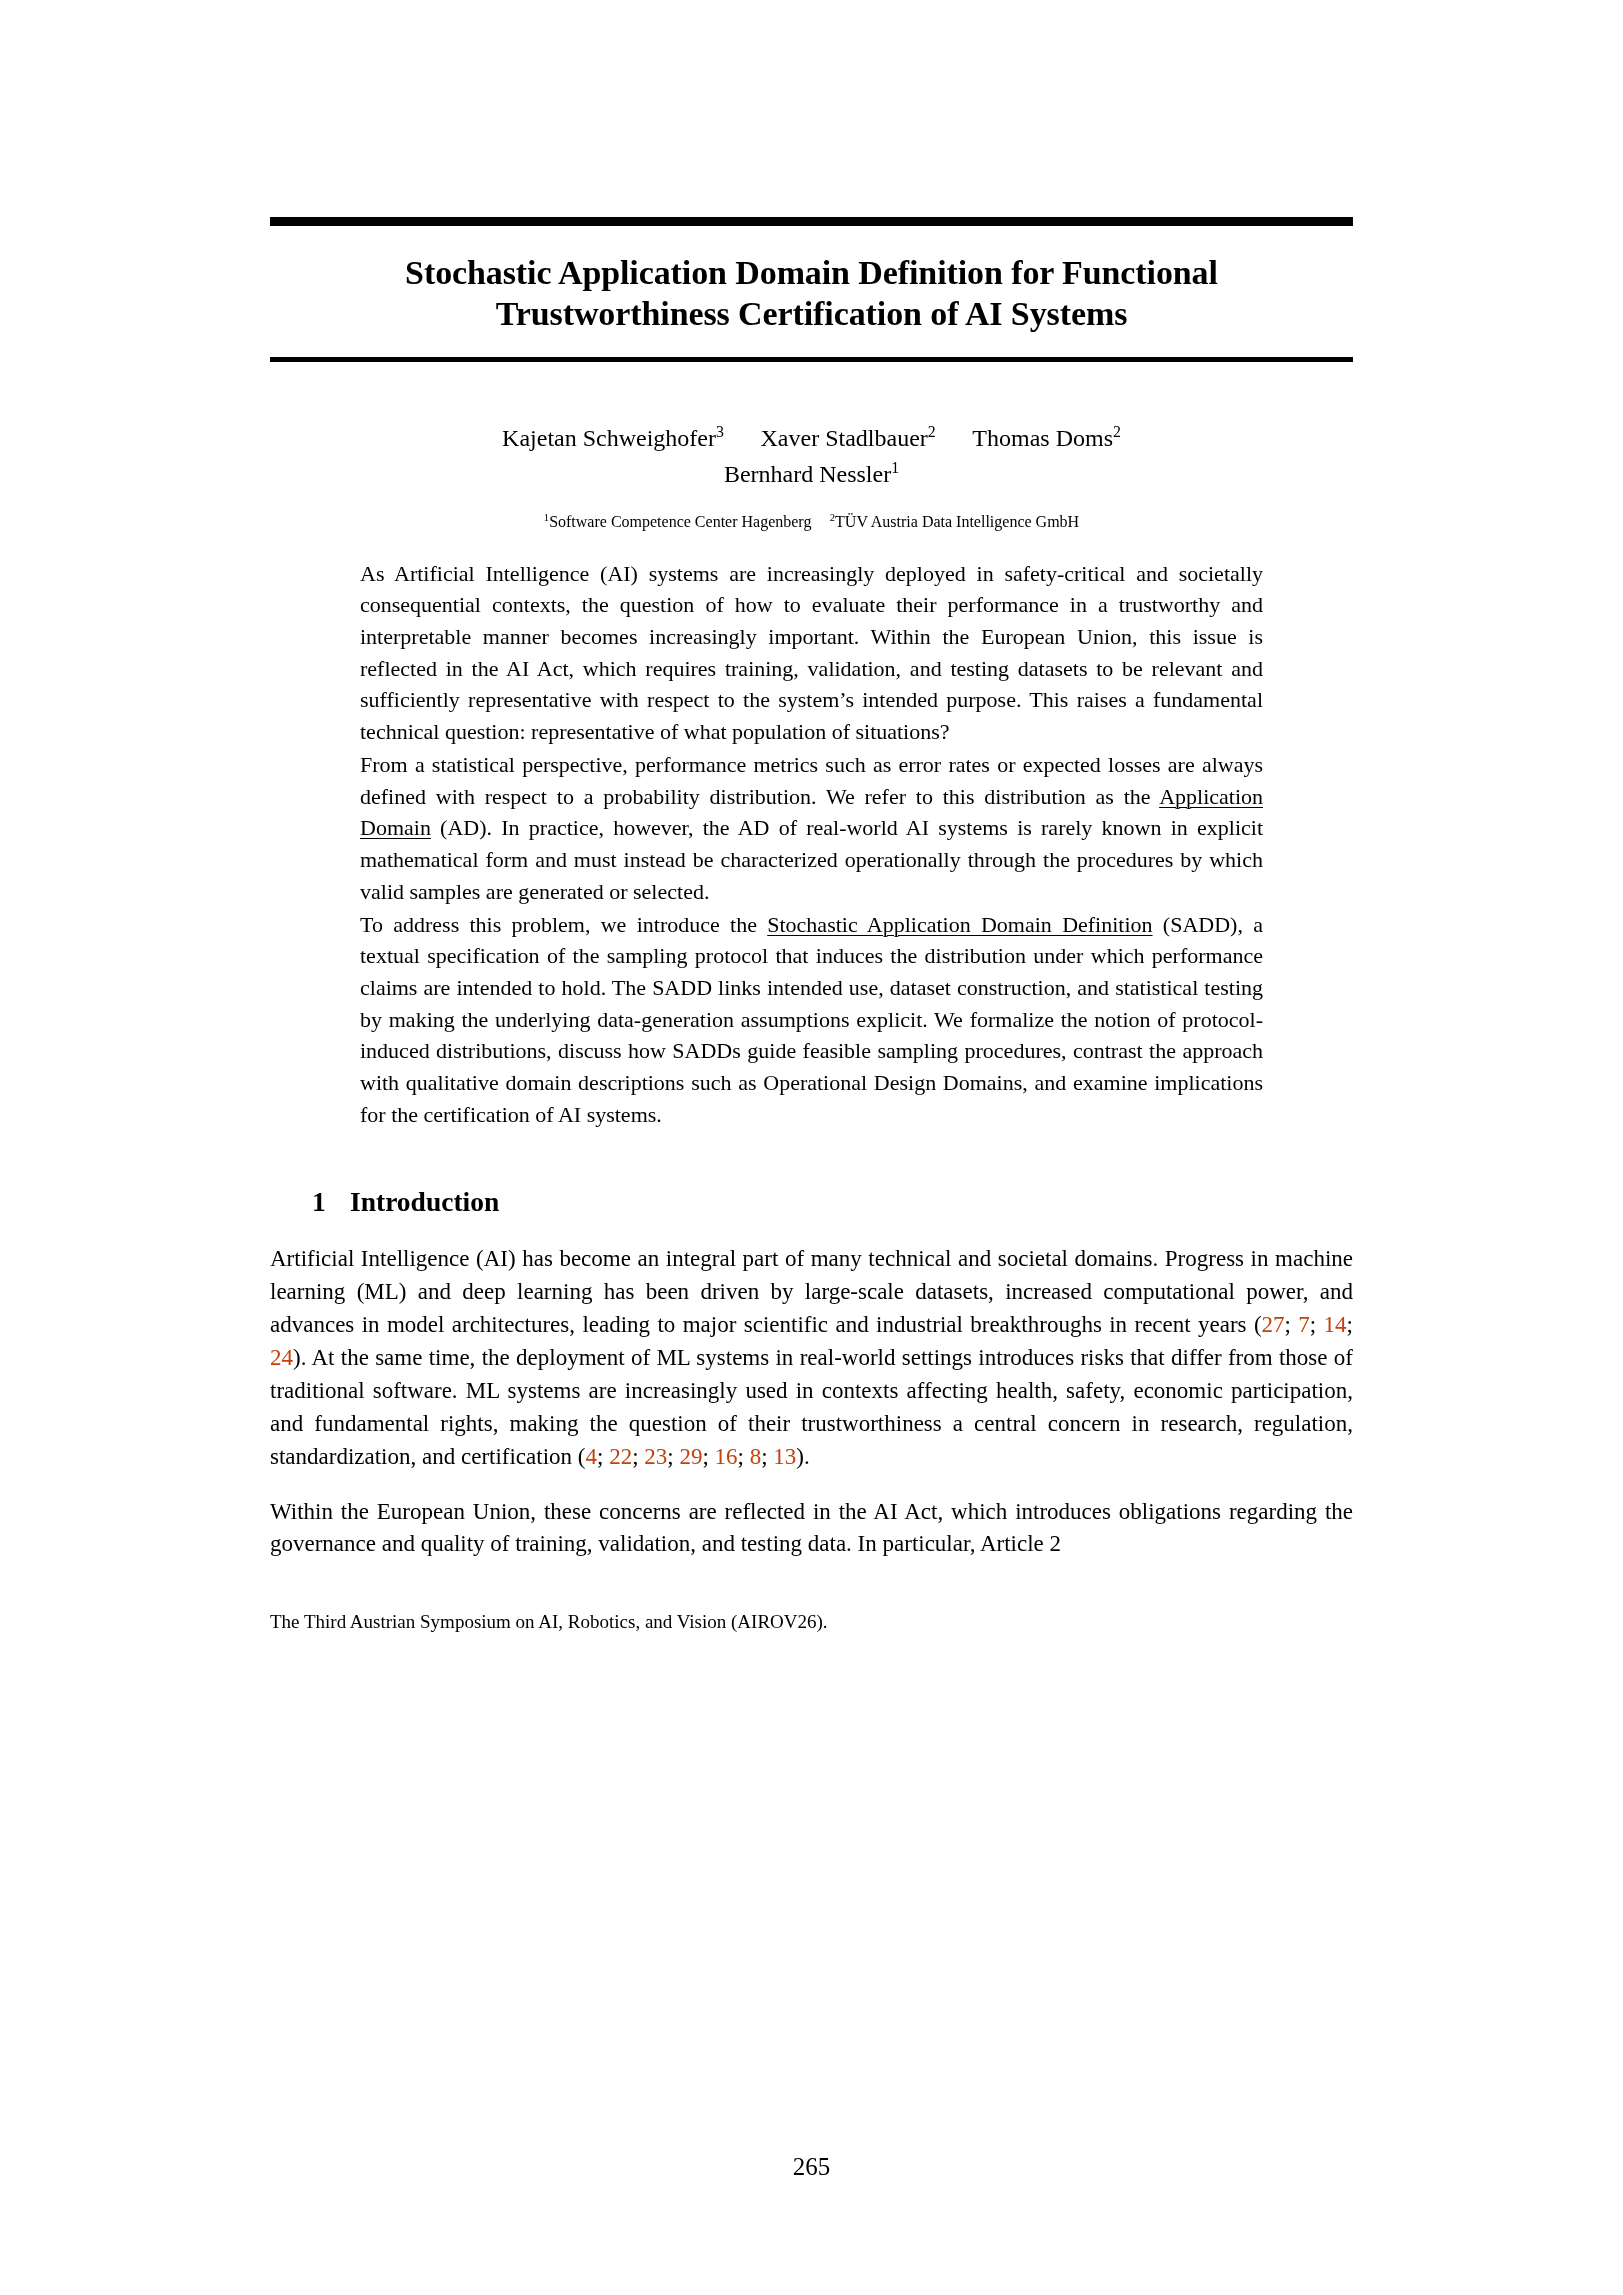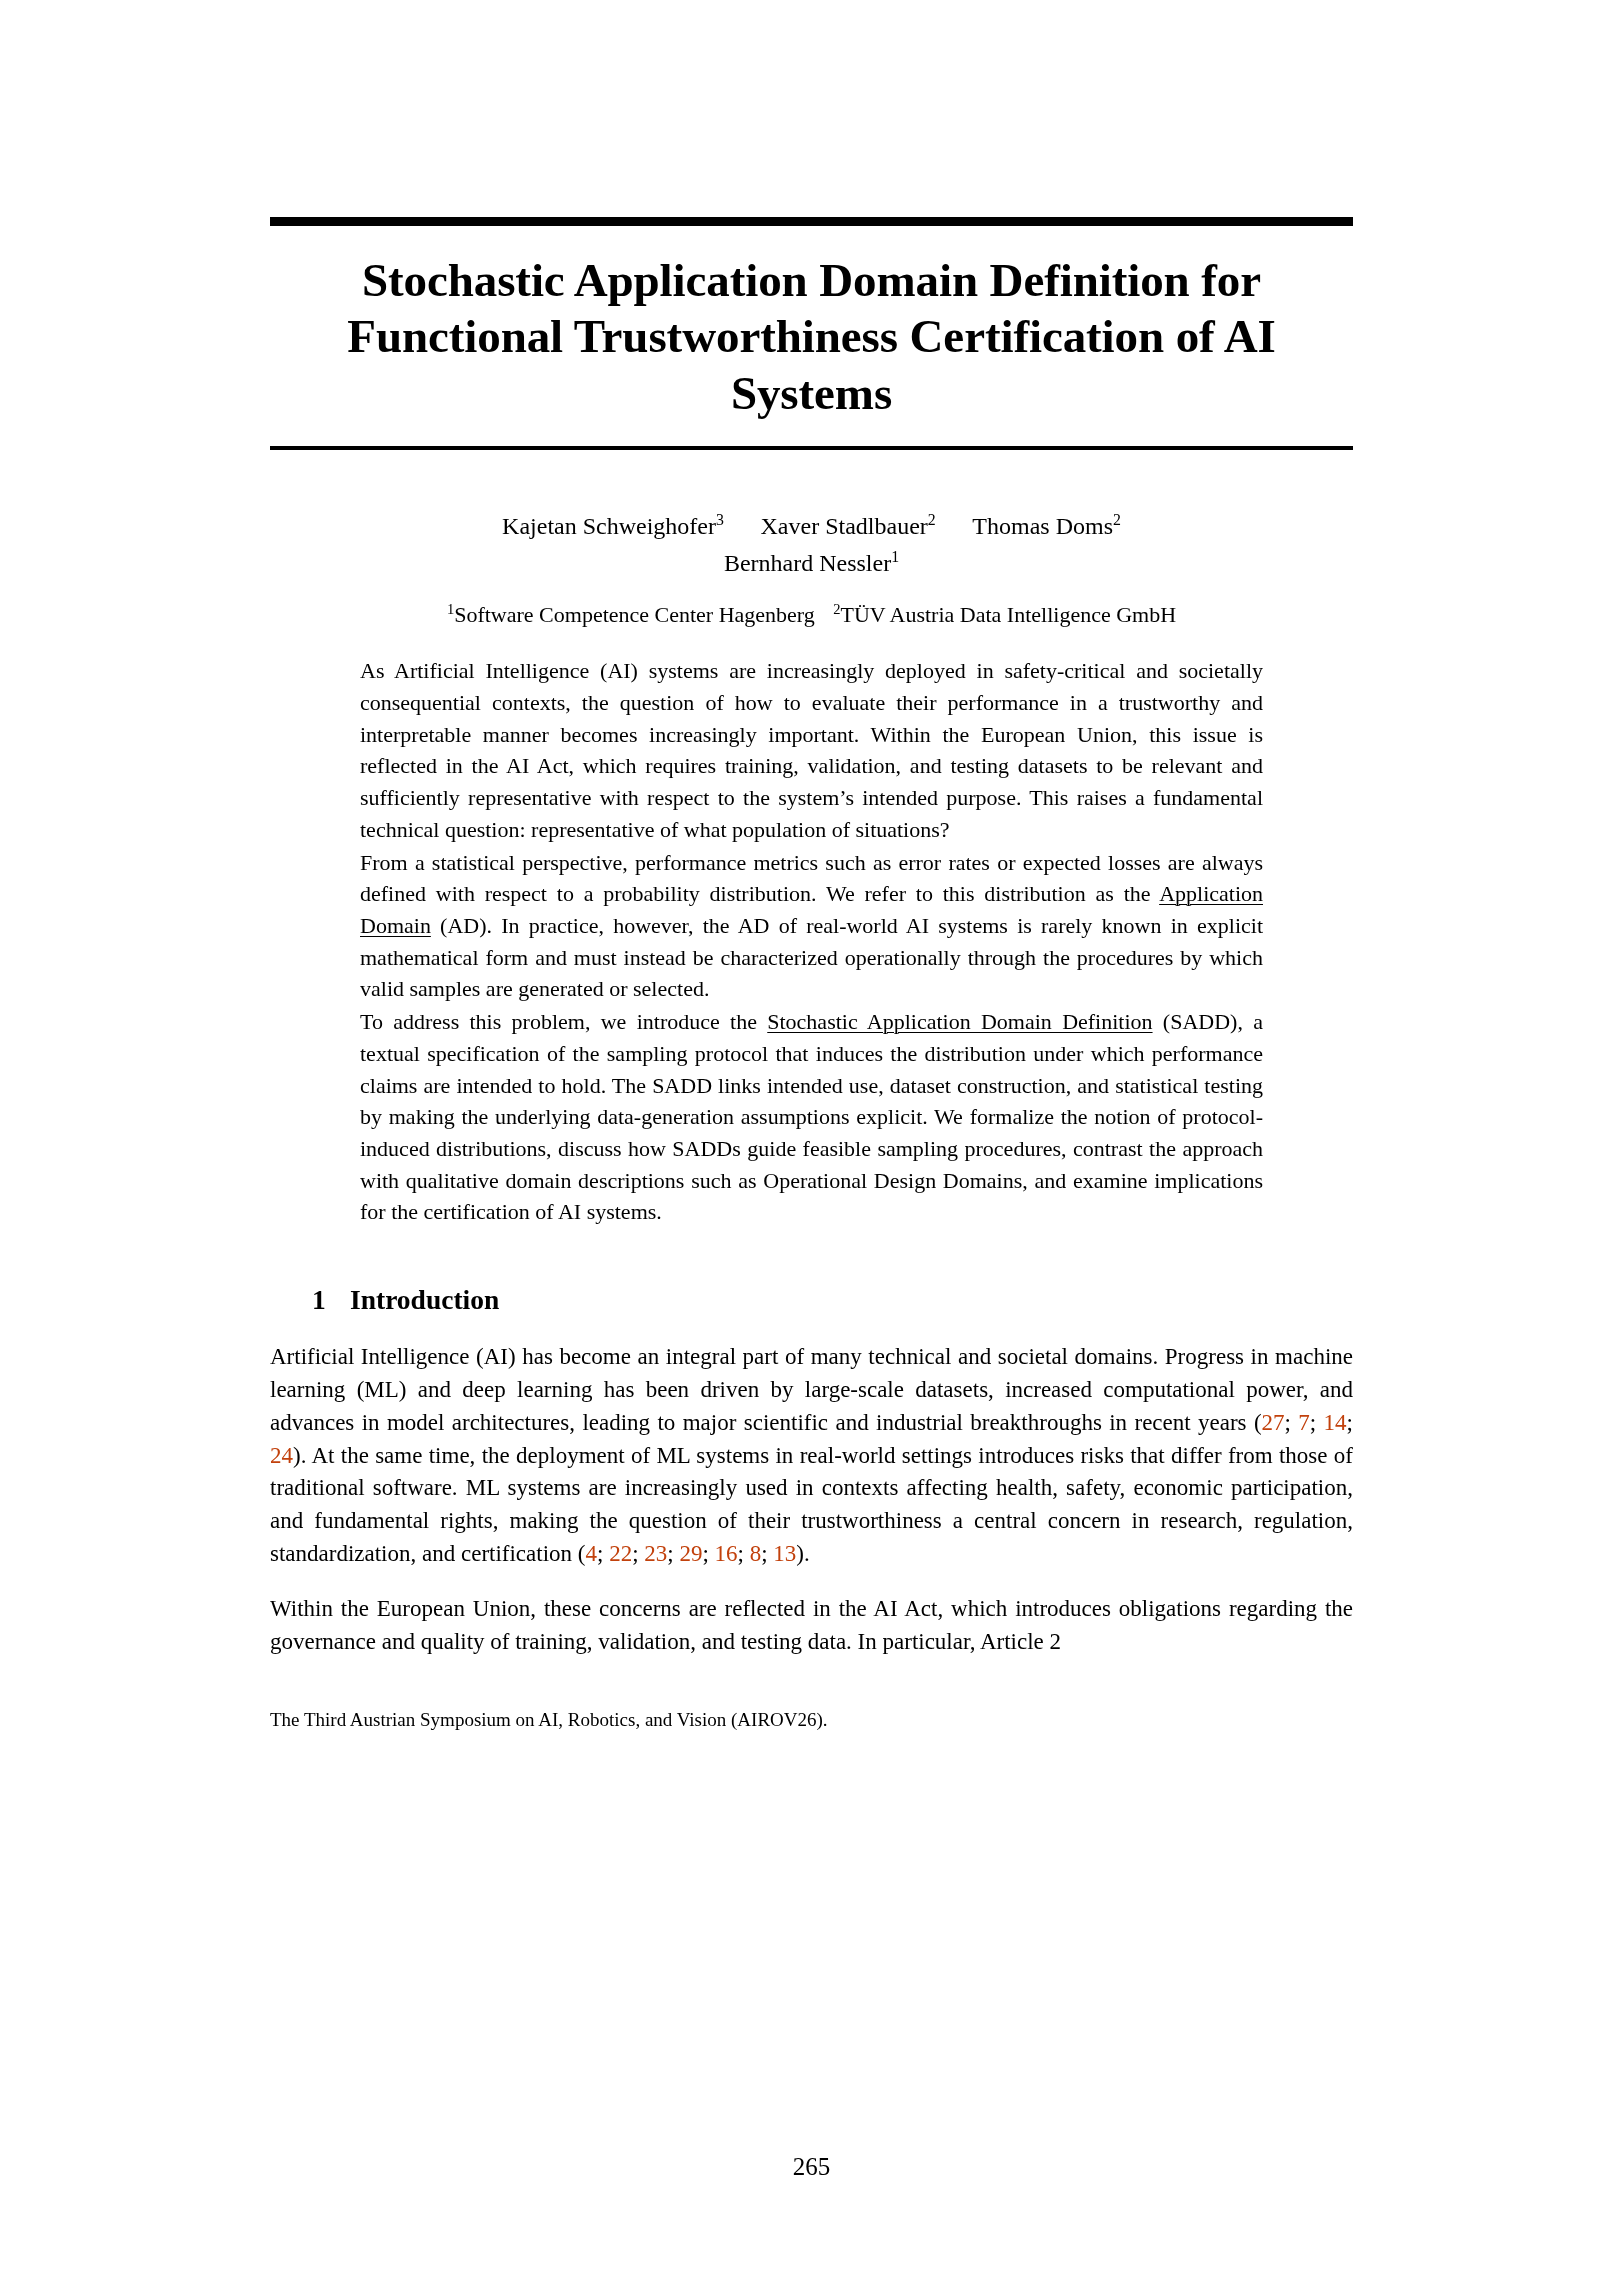--- a/index.html
+++ b/index.html
@@ -39,21 +39,21 @@
     margin-top: 0px;
   }
 
   
   .title-block {
     margin-top: 26px;
     margin-bottom: 23.6px;
     padding: 0 63px;
   }
   .paper-title {
-    font-size: 47px;
+    font-size: 34px;
     font-weight: bold;
     line-height: 1.21;
     text-align: center;
     letter-spacing: -0.1px;
   }
 
   
   .authors {
     margin-top: 58px;
     text-align: center;
@@ -72,21 +72,21 @@
   }
   sup {
     font-size: 0.66em;
     vertical-align: super;
     line-height: 0;
   }
 
   .affiliations {
     margin-top: 17px;
     text-align: center;
-    font-size: 22px;
+    font-size: 16px;
     line-height: 1.52;
   }
   .affil {
     display: inline-block;
     margin: 0 9.2px;
   }
 
   
   .abstract-heading {
     margin-top: 54px;

